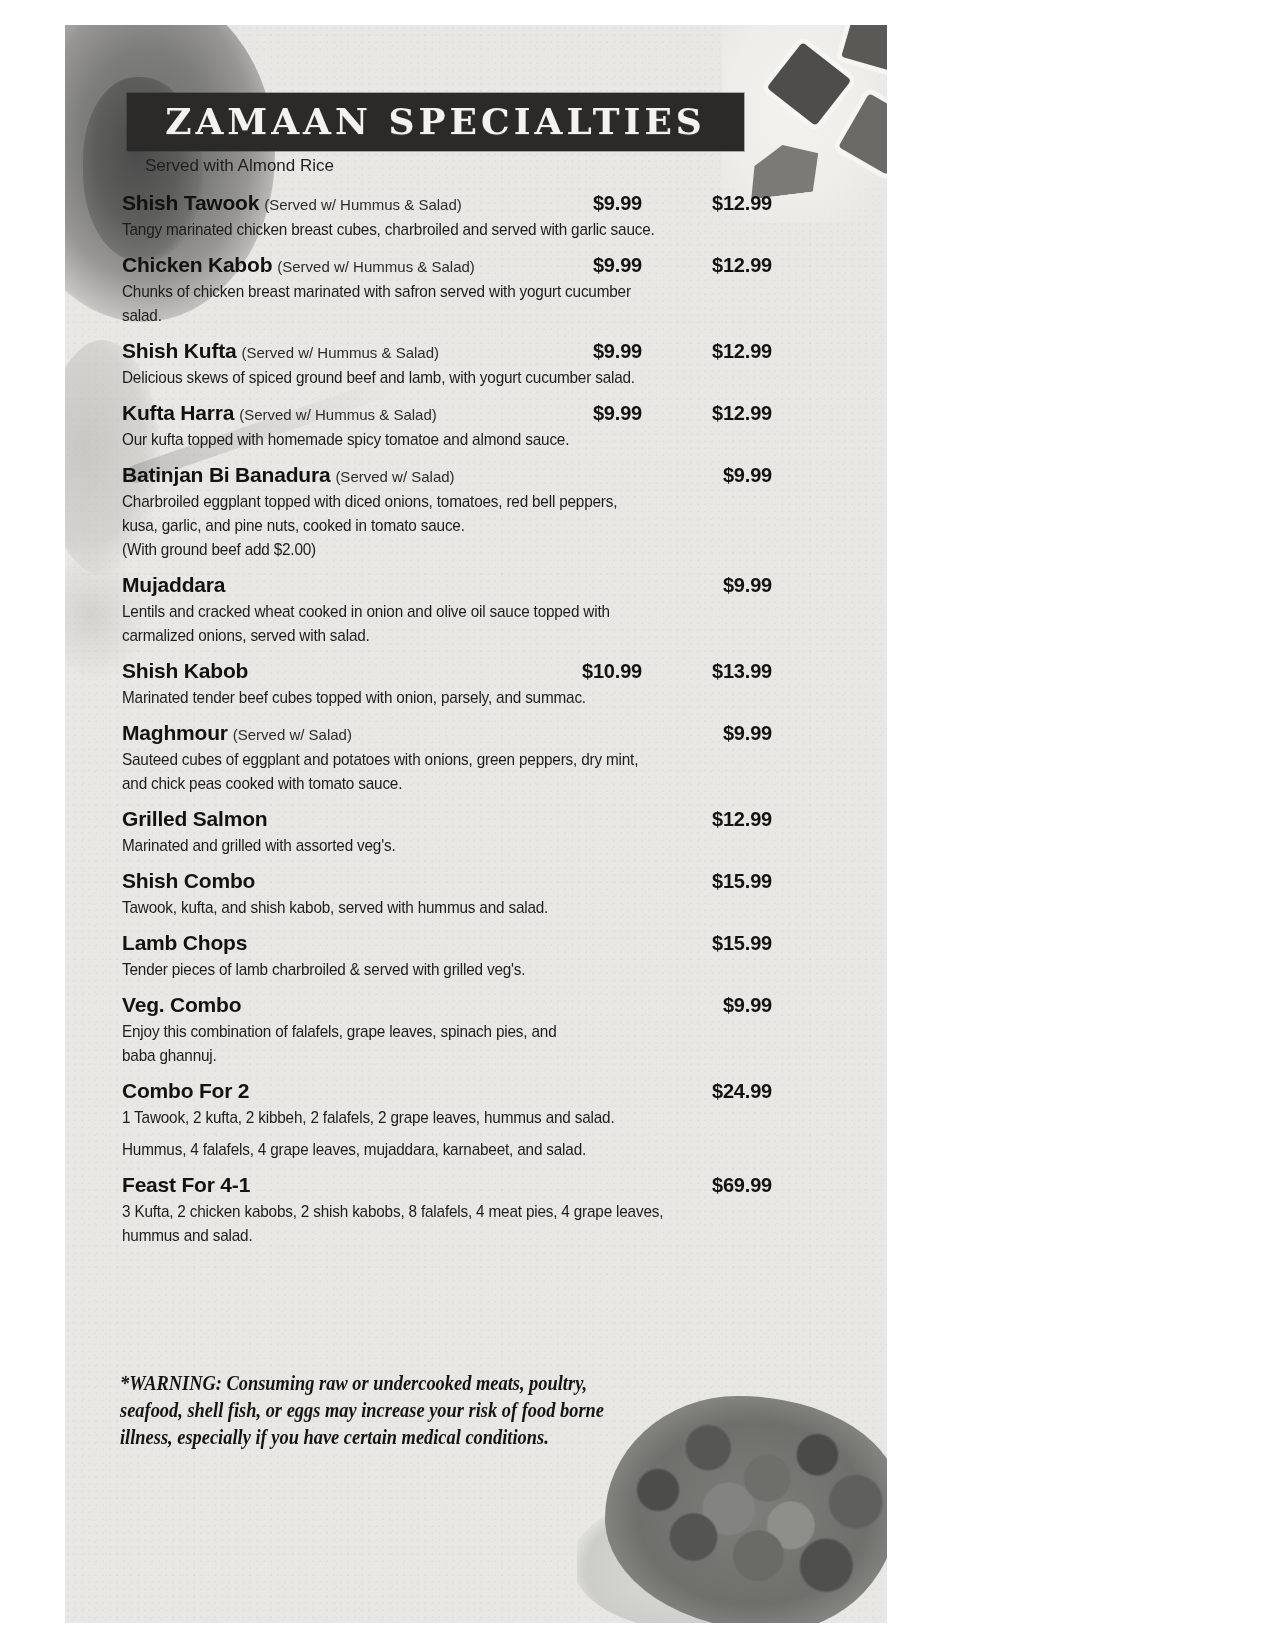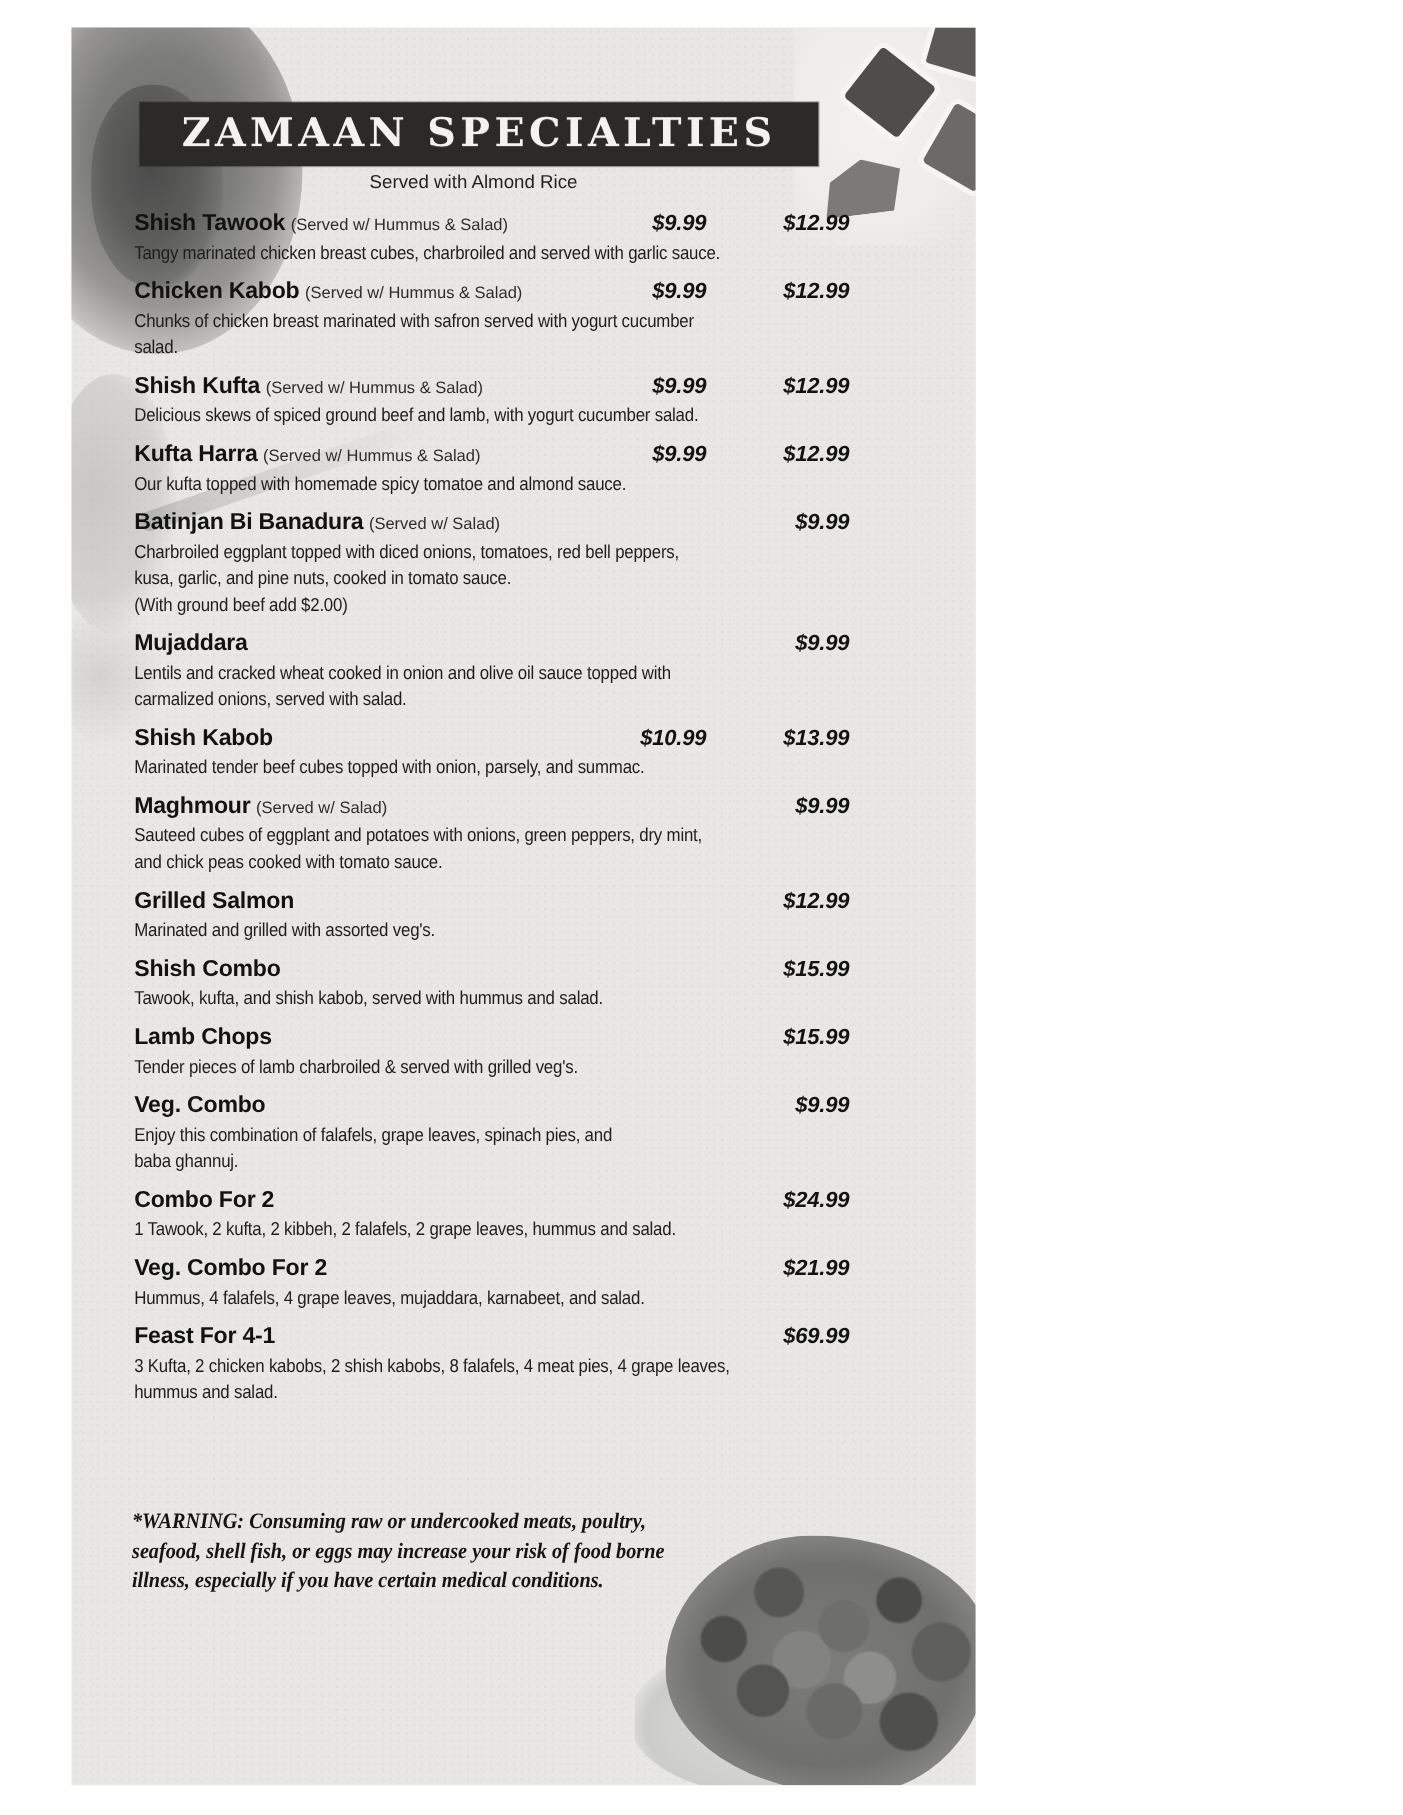--- a/index.html
+++ b/index.html
@@ -59,30 +59,30 @@
         radial-gradient(ellipse at 50% 50%, #7d7d7a 0%, #6f6f6c 55%, #8b8b88 78%, #9d9c99 92%);
   }
 
   
   .banner { position:absolute; left:62px; top:68px; width:617px; height:58px;
       background:#2b2a28; z-index:2; text-align:center;
       box-shadow:0 0 0 1px rgba(43,42,40,.35); }
   .banner-title { font-family:"DejaVu Serif", serif; font-weight:bold; font-size:36px;
       line-height:56px; color:#f3f2ef; letter-spacing:4px;
       text-shadow:0 1px 0 rgba(255,255,255,.12); }
-  .subtitle { position:absolute; left:57px; top:131px; width:617px; text-align:center;
+  .subtitle { position:absolute; left:80px; top:131px; width:617px; 
       font-size:17px; color:#1f1f1f; z-index:2; }
 
   
   .menu { position:absolute; left:57px; top:163px; width:650px; z-index:2; color:#161616; }
   .item { margin-bottom:8px; }
   .item-head { position:relative; height:30px; line-height:30px; white-space:nowrap; }
   .item-name { font-weight:bold; font-size:21px; letter-spacing:-0.2px; color:#121212; }
   .item-note { font-size:15px; color:#2c2c2c; margin-left:5px; }
-  .price { position:absolute; top:0; font-weight:bold; font-size:20px; letter-spacing:-0.2px; color:#121212;font-style:italic; }
+  .price { position:absolute; top:0; font-weight:bold; font-size:20px; letter-spacing:-0.2px; color:#121212; }
   .p1 { right:130px; }
   .p2 { right:0; }
   .item-desc { transform:scaleX(0.9); transform-origin:0 0; }
   .desc-line { font-size:17px; line-height:24px; letter-spacing:-0.2px; white-space:nowrap; color:#1c1c1c; }
 
   
   .rice-banner { position:absolute; left:55px; top:1283px; width:622px; height:40px;
       background:#2f2e2b; z-index:2; box-shadow:0 0 0 1px rgba(47,46,43,.3); }
   .rice-banner-text { font-size:19px; font-weight:bold; color:#f1f0ec; line-height:40px;
       padding-left:13px; letter-spacing:-0.2px; }
@@ -199,21 +199,20 @@
             <div class="desc-line">baba ghannuj.</div>
           </div>
         </div>
         <div class="item">
           <div class="item-head"><span class="item-name">Combo For 2</span><span class="price p2">$24.99</span></div>
           <div class="item-desc">
             <div class="desc-line">1 Tawook, 2 kufta, 2 kibbeh, 2 falafels, 2 grape leaves, hummus and salad.</div>
           </div>
         </div>
         <div class="item">
-          <div class="item-head"><span class="item-name">Veg. Combo For 2</span><span class="price p2">$21.99</span></div>
           <div class="item-desc">
             <div class="desc-line">Hummus, 4 falafels, 4 grape leaves, mujaddara, karnabeet, and salad.</div>
           </div>
         </div>
         <div class="item">
           <div class="item-head"><span class="item-name">Feast For 4-1</span><span class="price p2">$69.99</span></div>
           <div class="item-desc">
             <div class="desc-line">3 Kufta, 2 chicken kabobs, 2 shish kabobs,  8 falafels, 4 meat pies, 4 grape leaves,</div>
             <div class="desc-line">hummus and salad.</div>
           </div>

